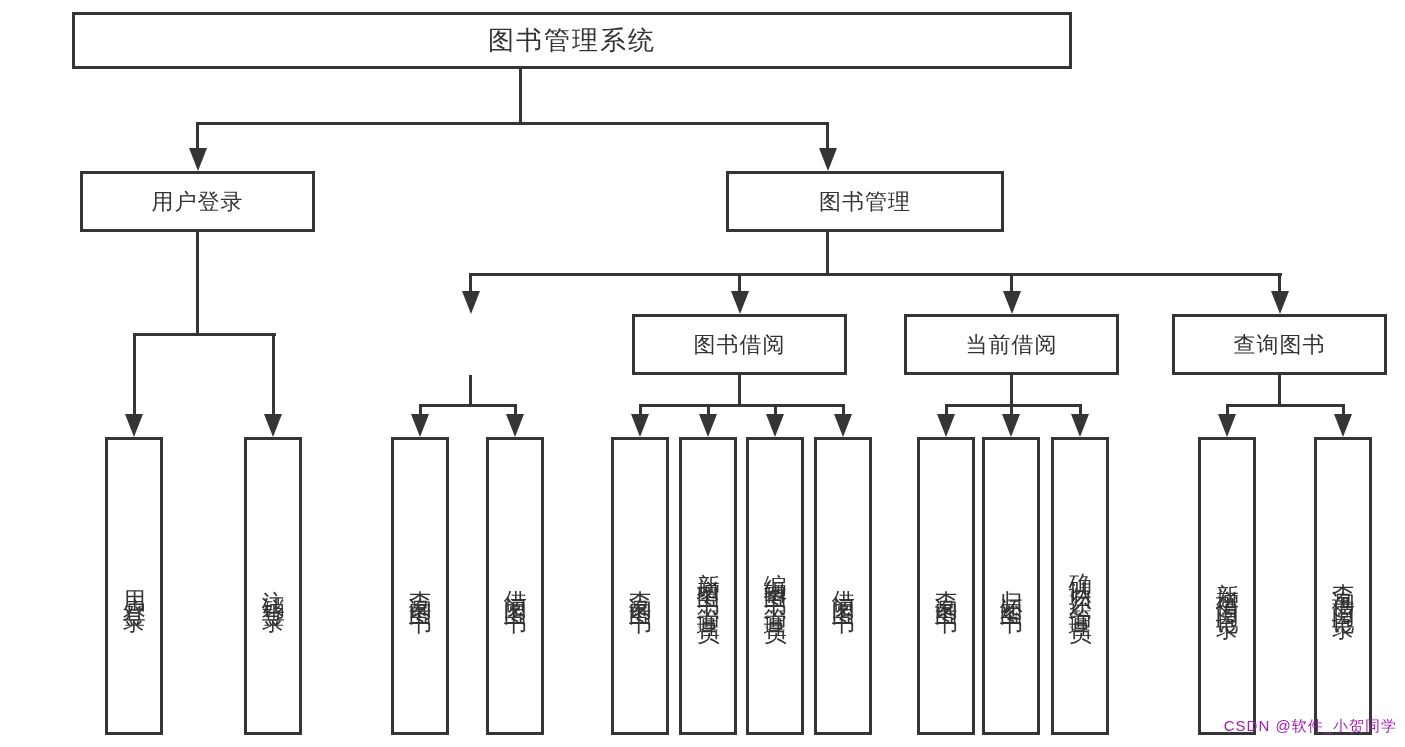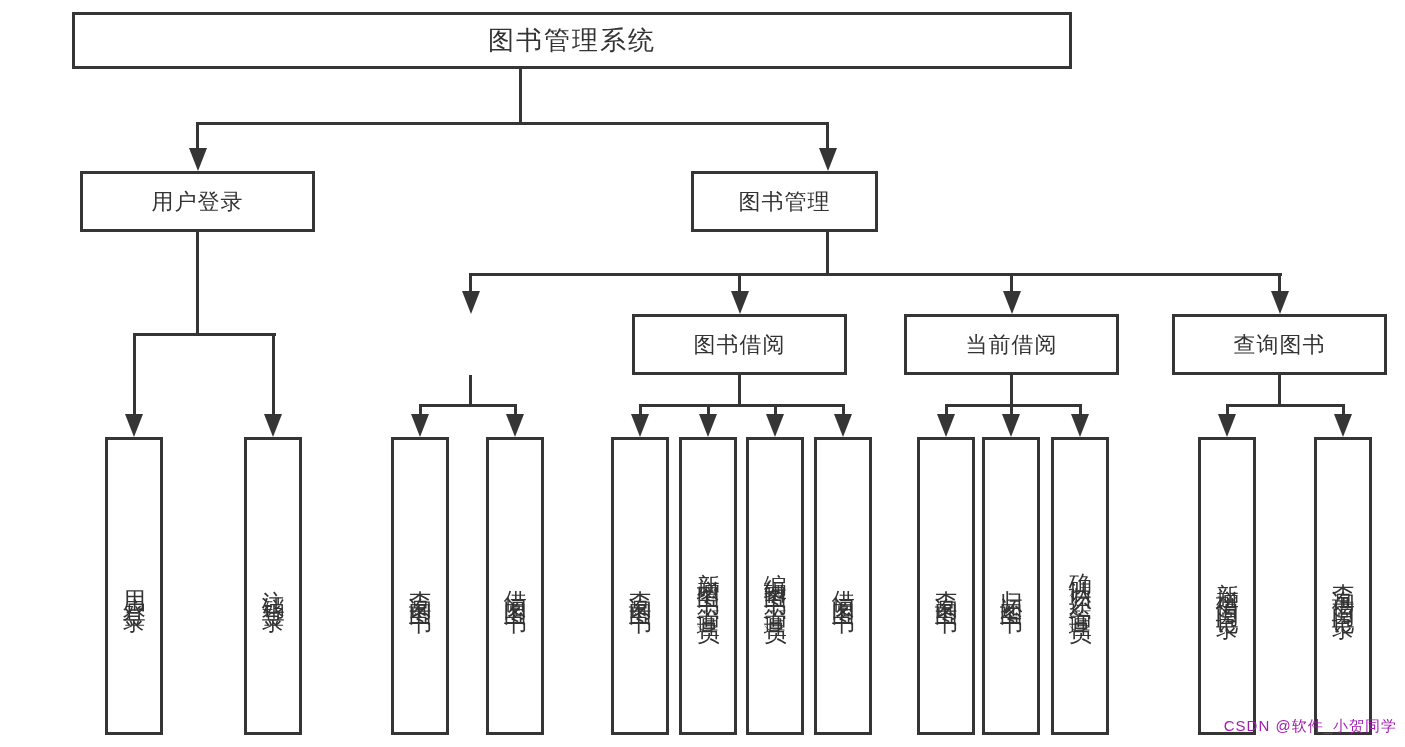--- a/index.html
+++ b/index.html
@@ -48,21 +48,21 @@
   }
 </style>
 </head>
 <body>
 
 <div id="canvas">
 
   <div class="node root-node" style="left:36px; top:12px; width:1000px; height:57px;margin-left:36px;">图书管理系统</div>
 
   <div class="node hnode" style="left:80px; top:171px; width:235px; height:61px;">用户登录</div>
-  <div class="node hnode" style="left:691px; top:171px; width:187px; height:61px;">图书管理</div>
+  <div class="node hnode" style="left:726px; top:171px; width:278px; height:61px;">图书管理</div>
 
   <div class="node hnode" style="left:632px; top:314px; width:215px; height:61px;">图书借阅</div>
   <div class="node hnode" style="left:904px; top:314px; width:215px; height:61px;">当前借阅</div>
   <div class="node hnode" style="left:1172px; top:314px; width:215px; height:61px;">查询图书</div>
 
   <div class="node vnode" style="left:105px; top:437px; width:58px; height:298px;">用户登录</div>
   <div class="node vnode" style="left:244px; top:437px; width:58px; height:298px;">注销登录</div>
 
   <div class="node vnode" style="left:391px; top:437px; width:58px; height:298px;">查询图书</div>
   <div class="node vnode" style="left:486px; top:437px; width:58px; height:298px;">借阅图书</div>

